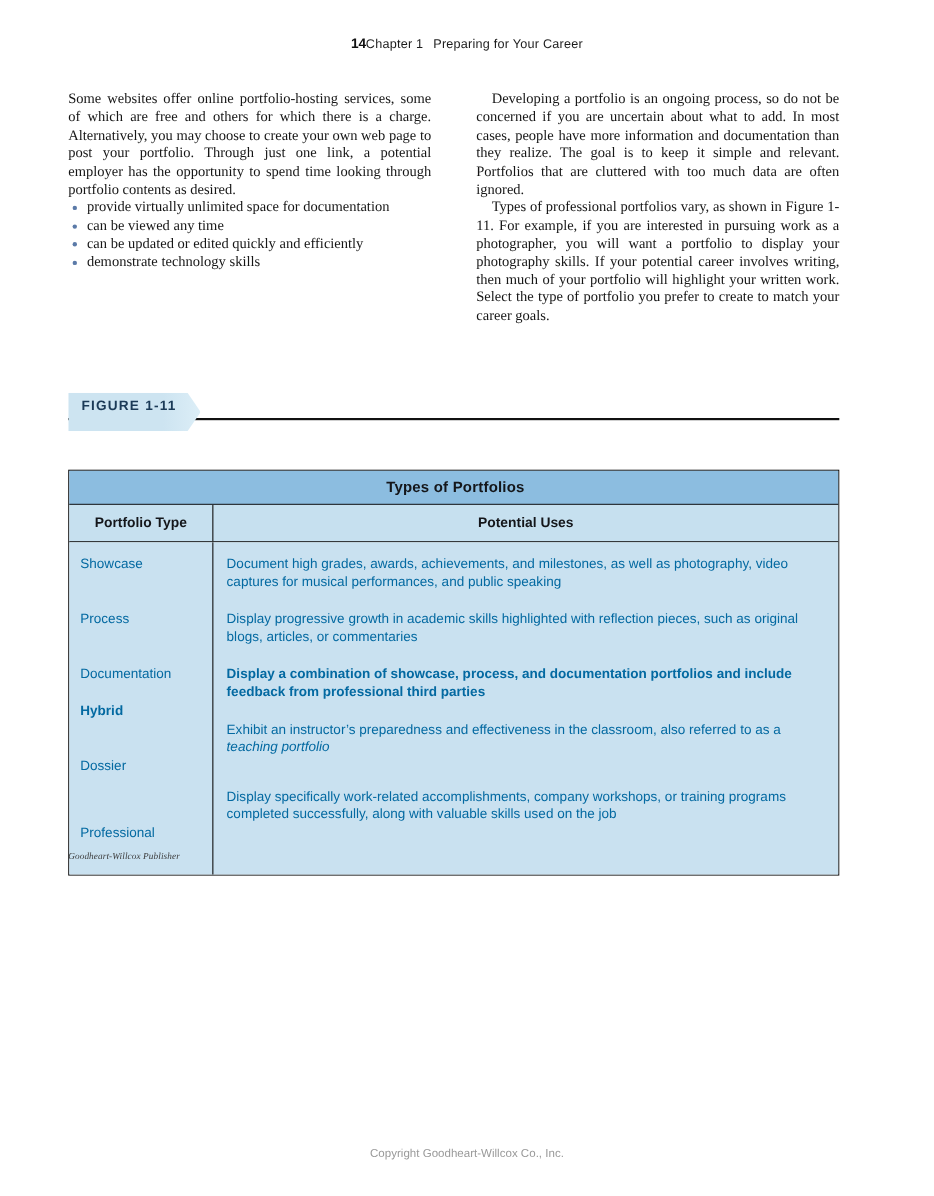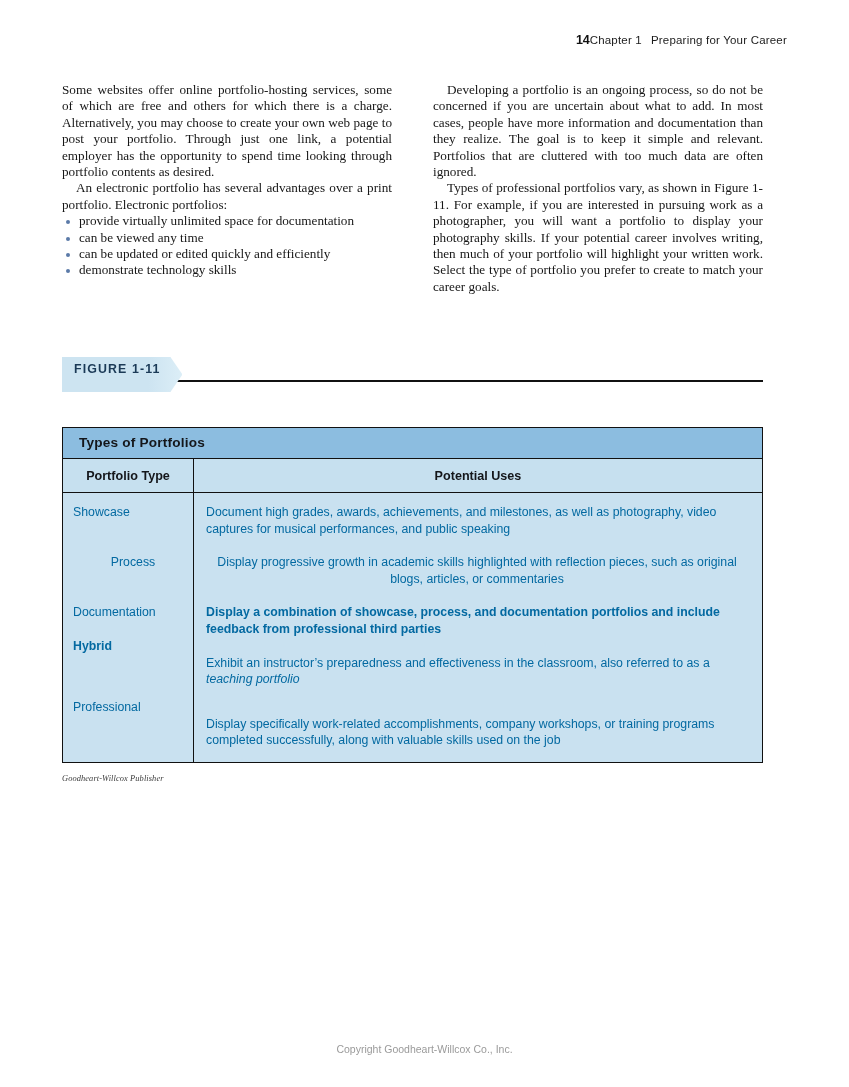--- a/index.html
+++ b/index.html
@@ -23,21 +23,21 @@
 
   
   .runhead {
     position: absolute;
     left: 62px;
     right: 62px;
     top: 33px;
     height: 20px;
     display: flex;
     align-items: baseline;
-    justify-content: flex-end;
+    justify-content: center;
   }
   .folio {
     font-family: "Liberation Sans", sans-serif;
     font-weight: bold;
     font-size: 12.5px;
     letter-spacing: -0.2px;
     color: #111;
   }
   .runhead-right {
     font-family: "Liberation Sans", sans-serif;
@@ -143,25 +143,26 @@
     position: absolute;
     left: 62px;
     top: 427px;
     width: 701px;
     border: 1.6px solid #111;
     box-sizing: border-box;
   }
   .tbl-title {
     background: #8cbde0;
     border-bottom: 1.6px solid #111;
+    text-align: center;
     font-family: "Liberation Sans", sans-serif;
     font-weight: bold;
     font-size: 13.6px;
     color: #14161a;
-    padding: 7px 0 8px 16px;
+    padding: 7px 0 8px 3px;
     letter-spacing: 0.2px;
   }
   .tbl-head {
     display: flex;
     background: #c6e0ef;
     border-bottom: 1.6px solid #111;
   }
   .tbl-head .th-type {
     width: 131px;
     box-sizing: border-box;
@@ -203,21 +204,21 @@
     margin-bottom: 17px;
   }
   .cell:last-child {
     margin-bottom: 0;
   }
   .cell em {
     font-style: italic;
   }
   
   .r0 { min-height: 33px; }
-  .r1 { min-height: 33px; text-align: center; }
+  .r1 { min-height: 33px; }
   .r2 { min-height: 17px; }
   .r3 { min-height: 33px; font-weight: bold; }
   .r4 { min-height: 33px; }
   .r5 { min-height: 33px; margin-top: 28px; }
 
   .tbl-credit {
     position: absolute;
     left: 62px;
     top: 774px;
     width: 701px;
@@ -250,21 +251,20 @@
     <div class="folio">14</div>
     <div class="runhead-right">
       <span class="chap">Chapter 1</span><span>Preparing for Your Career</span>
     </div>
   </div>
 
   <div class="columns">
 
     <div class="col">
       <p>Some websites offer online portfolio-hosting services, some of which are free and others for which there is a charge. Alternatively, you may choose to create your own web page to post your portfolio. Through just one link, a potential employer has the opportunity to spend time looking through portfolio contents as desired.</p>
-      <p class="indent">An electronic portfolio has several advantages over a print portfolio. Electronic portfolios:</p>
       <ul class="bullets">
         <li>provide virtually unlimited space for documentation</li>
         <li>can be viewed any time</li>
         <li>can be updated or edited quickly and efficiently</li>
         <li>demonstrate technology skills</li>
       </ul>
     </div>
 
     <div class="col">
       <p class="indent">Developing a portfolio is an ongoing process, so do not be concerned if you are uncertain about what to add. In most cases, people have more information and documentation than they realize. The goal is to keep it simple and relevant. Portfolios that are cluttered with too much data are often ignored.</p>
@@ -293,20 +293,21 @@
         <span>Potential Uses</span>
       </div>
     </div>
 
     <div class="tbl-body">
       <div class="col-type">
         <div class="cell r0">Showcase</div>
         <div class="cell r1">Process</div>
         <div class="cell r2">Documentation</div>
         <div class="cell r3">Hybrid</div>
+        <div class="cell r4">Dossier</div>
         <div class="cell r5">Professional</div>
       </div>
       <div class="col-uses">
         <div class="cell r0">Document high grades, awards, achievements, and milestones, as well as photography, video captures for musical performances, and public speaking</div>
         <div class="cell r1">Display progressive growth in academic skills highlighted with reflection pieces, such as original blogs, articles, or commentaries</div>
         <div class="cell r3">Display a combination of showcase, process, and documentation portfolios and include feedback from professional third parties</div>
         <div class="cell r4"><span>Exhibit an instructor’s preparedness and effectiveness in the classroom, also referred to as a </span><em>teaching portfolio</em></div>
         <div class="cell r5">Display specifically work-related accomplishments, company workshops, or training programs completed successfully, along with valuable skills used on the job</div>
       </div>
     </div>

